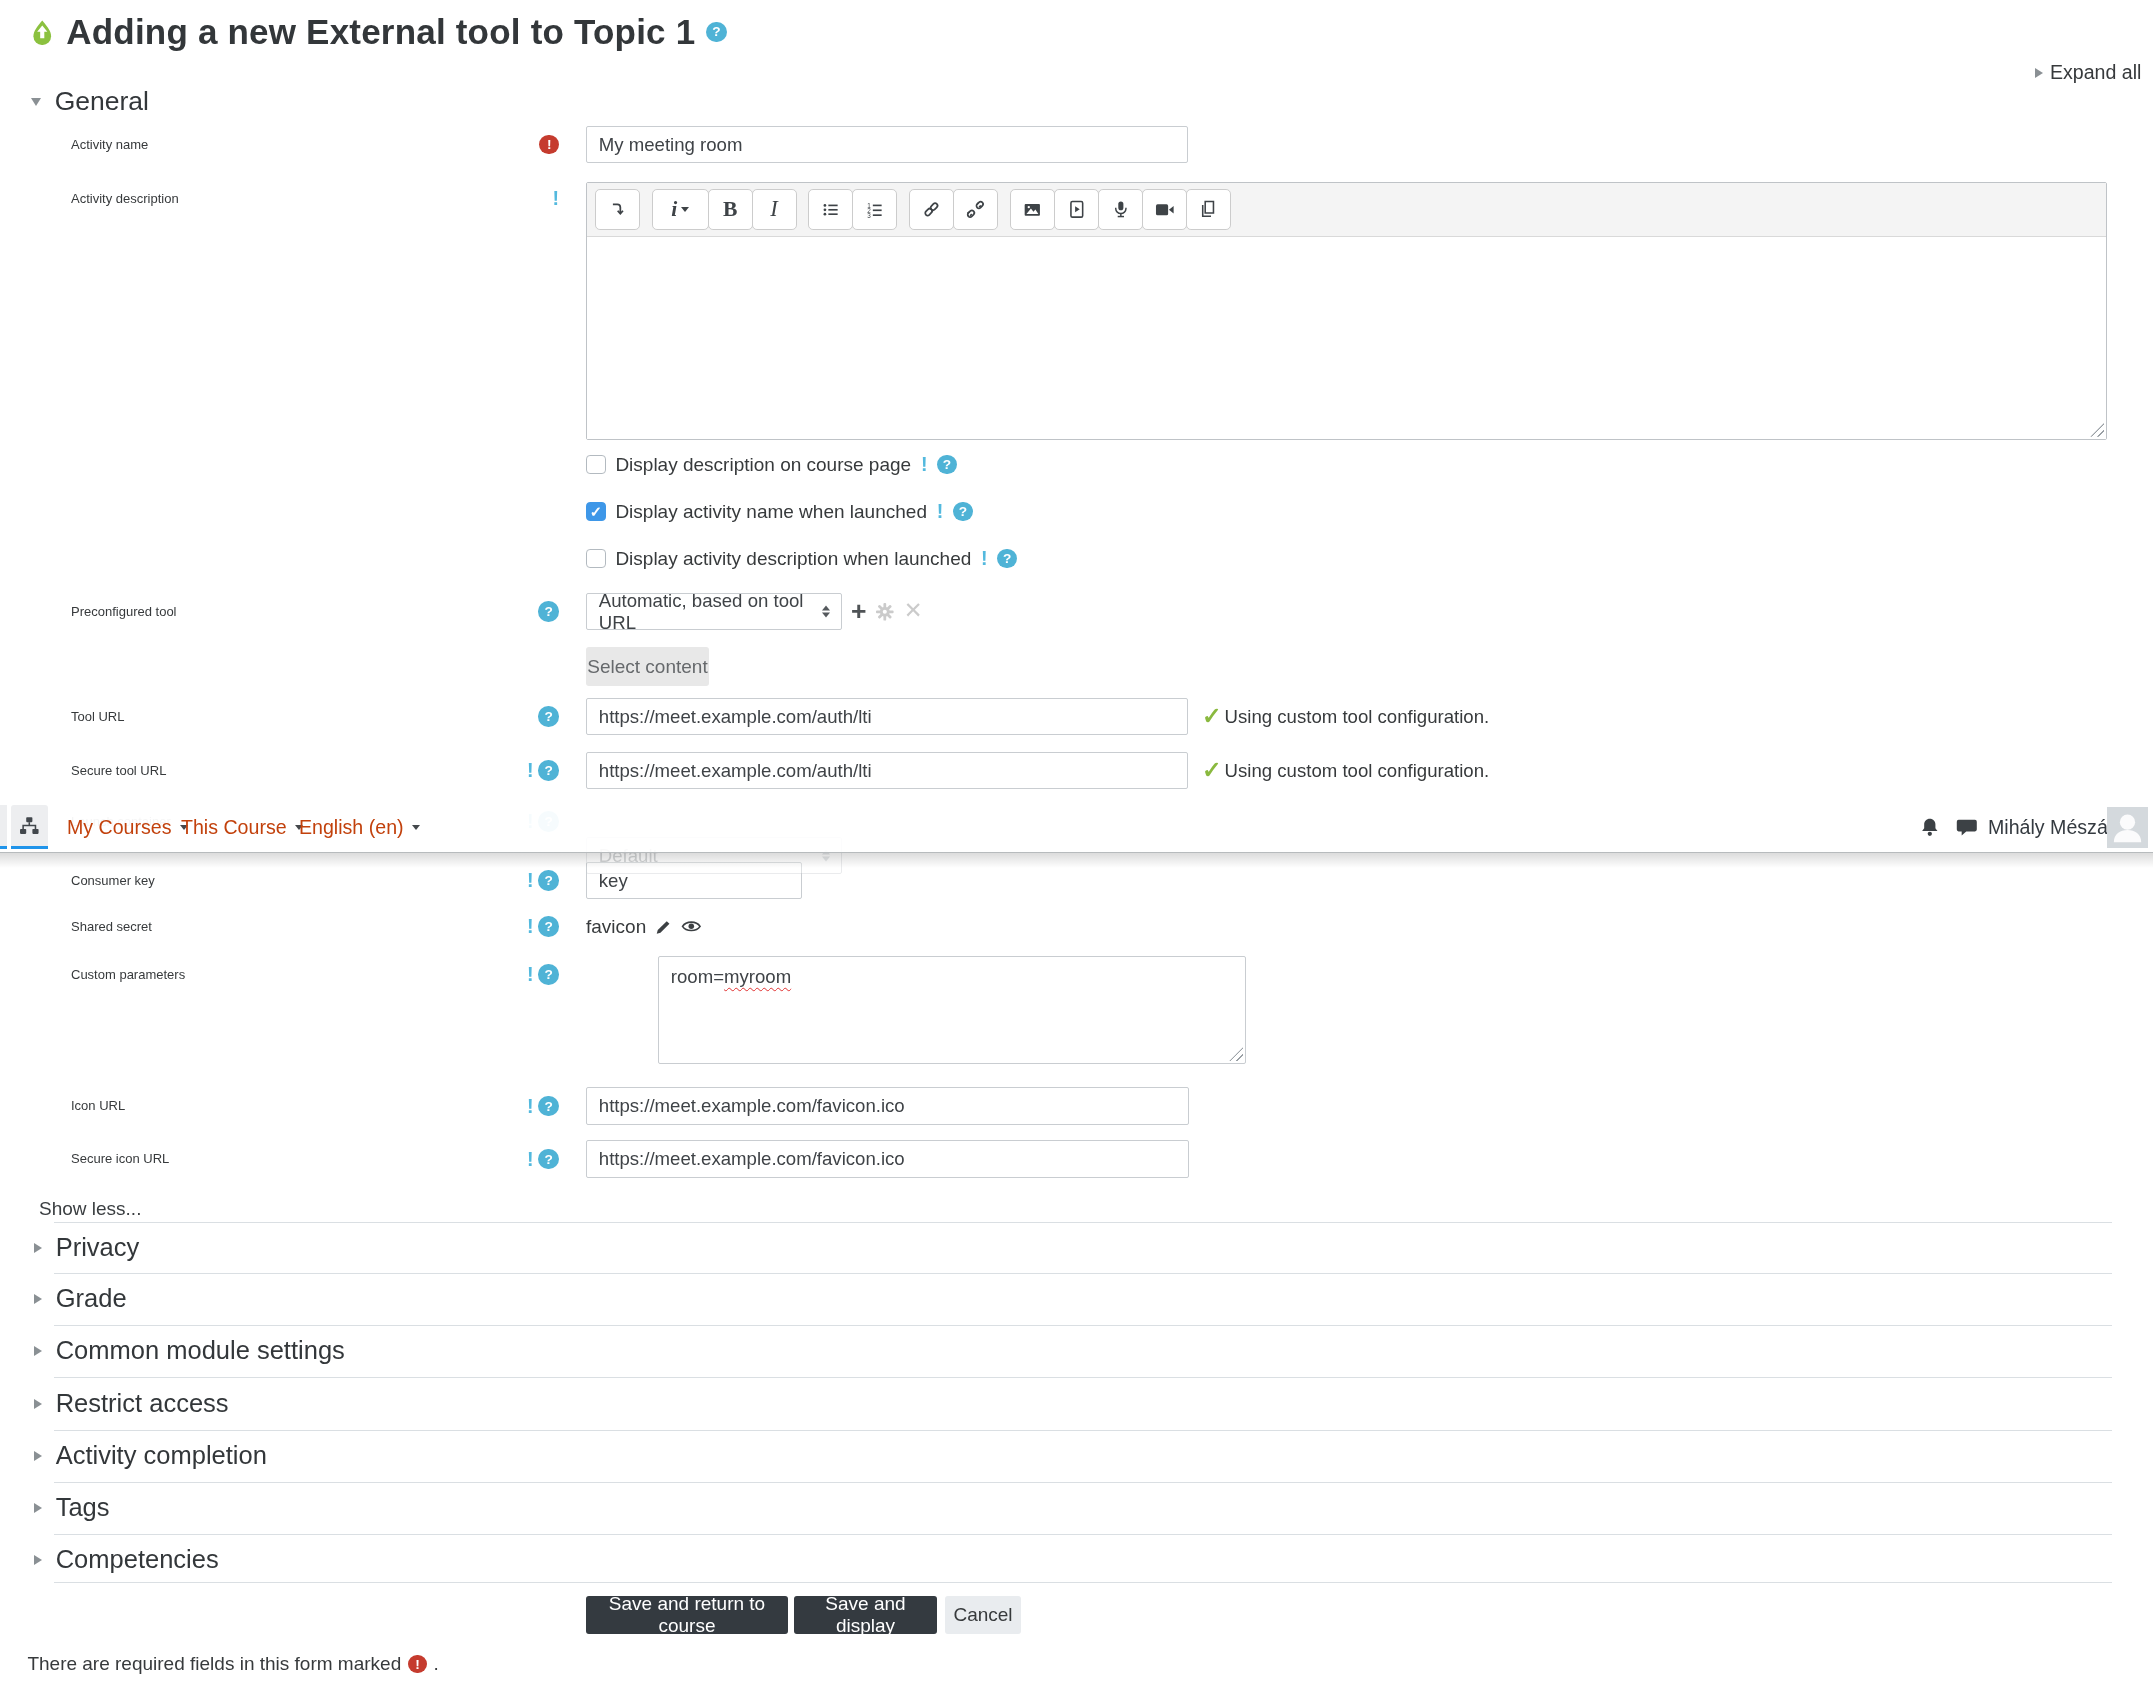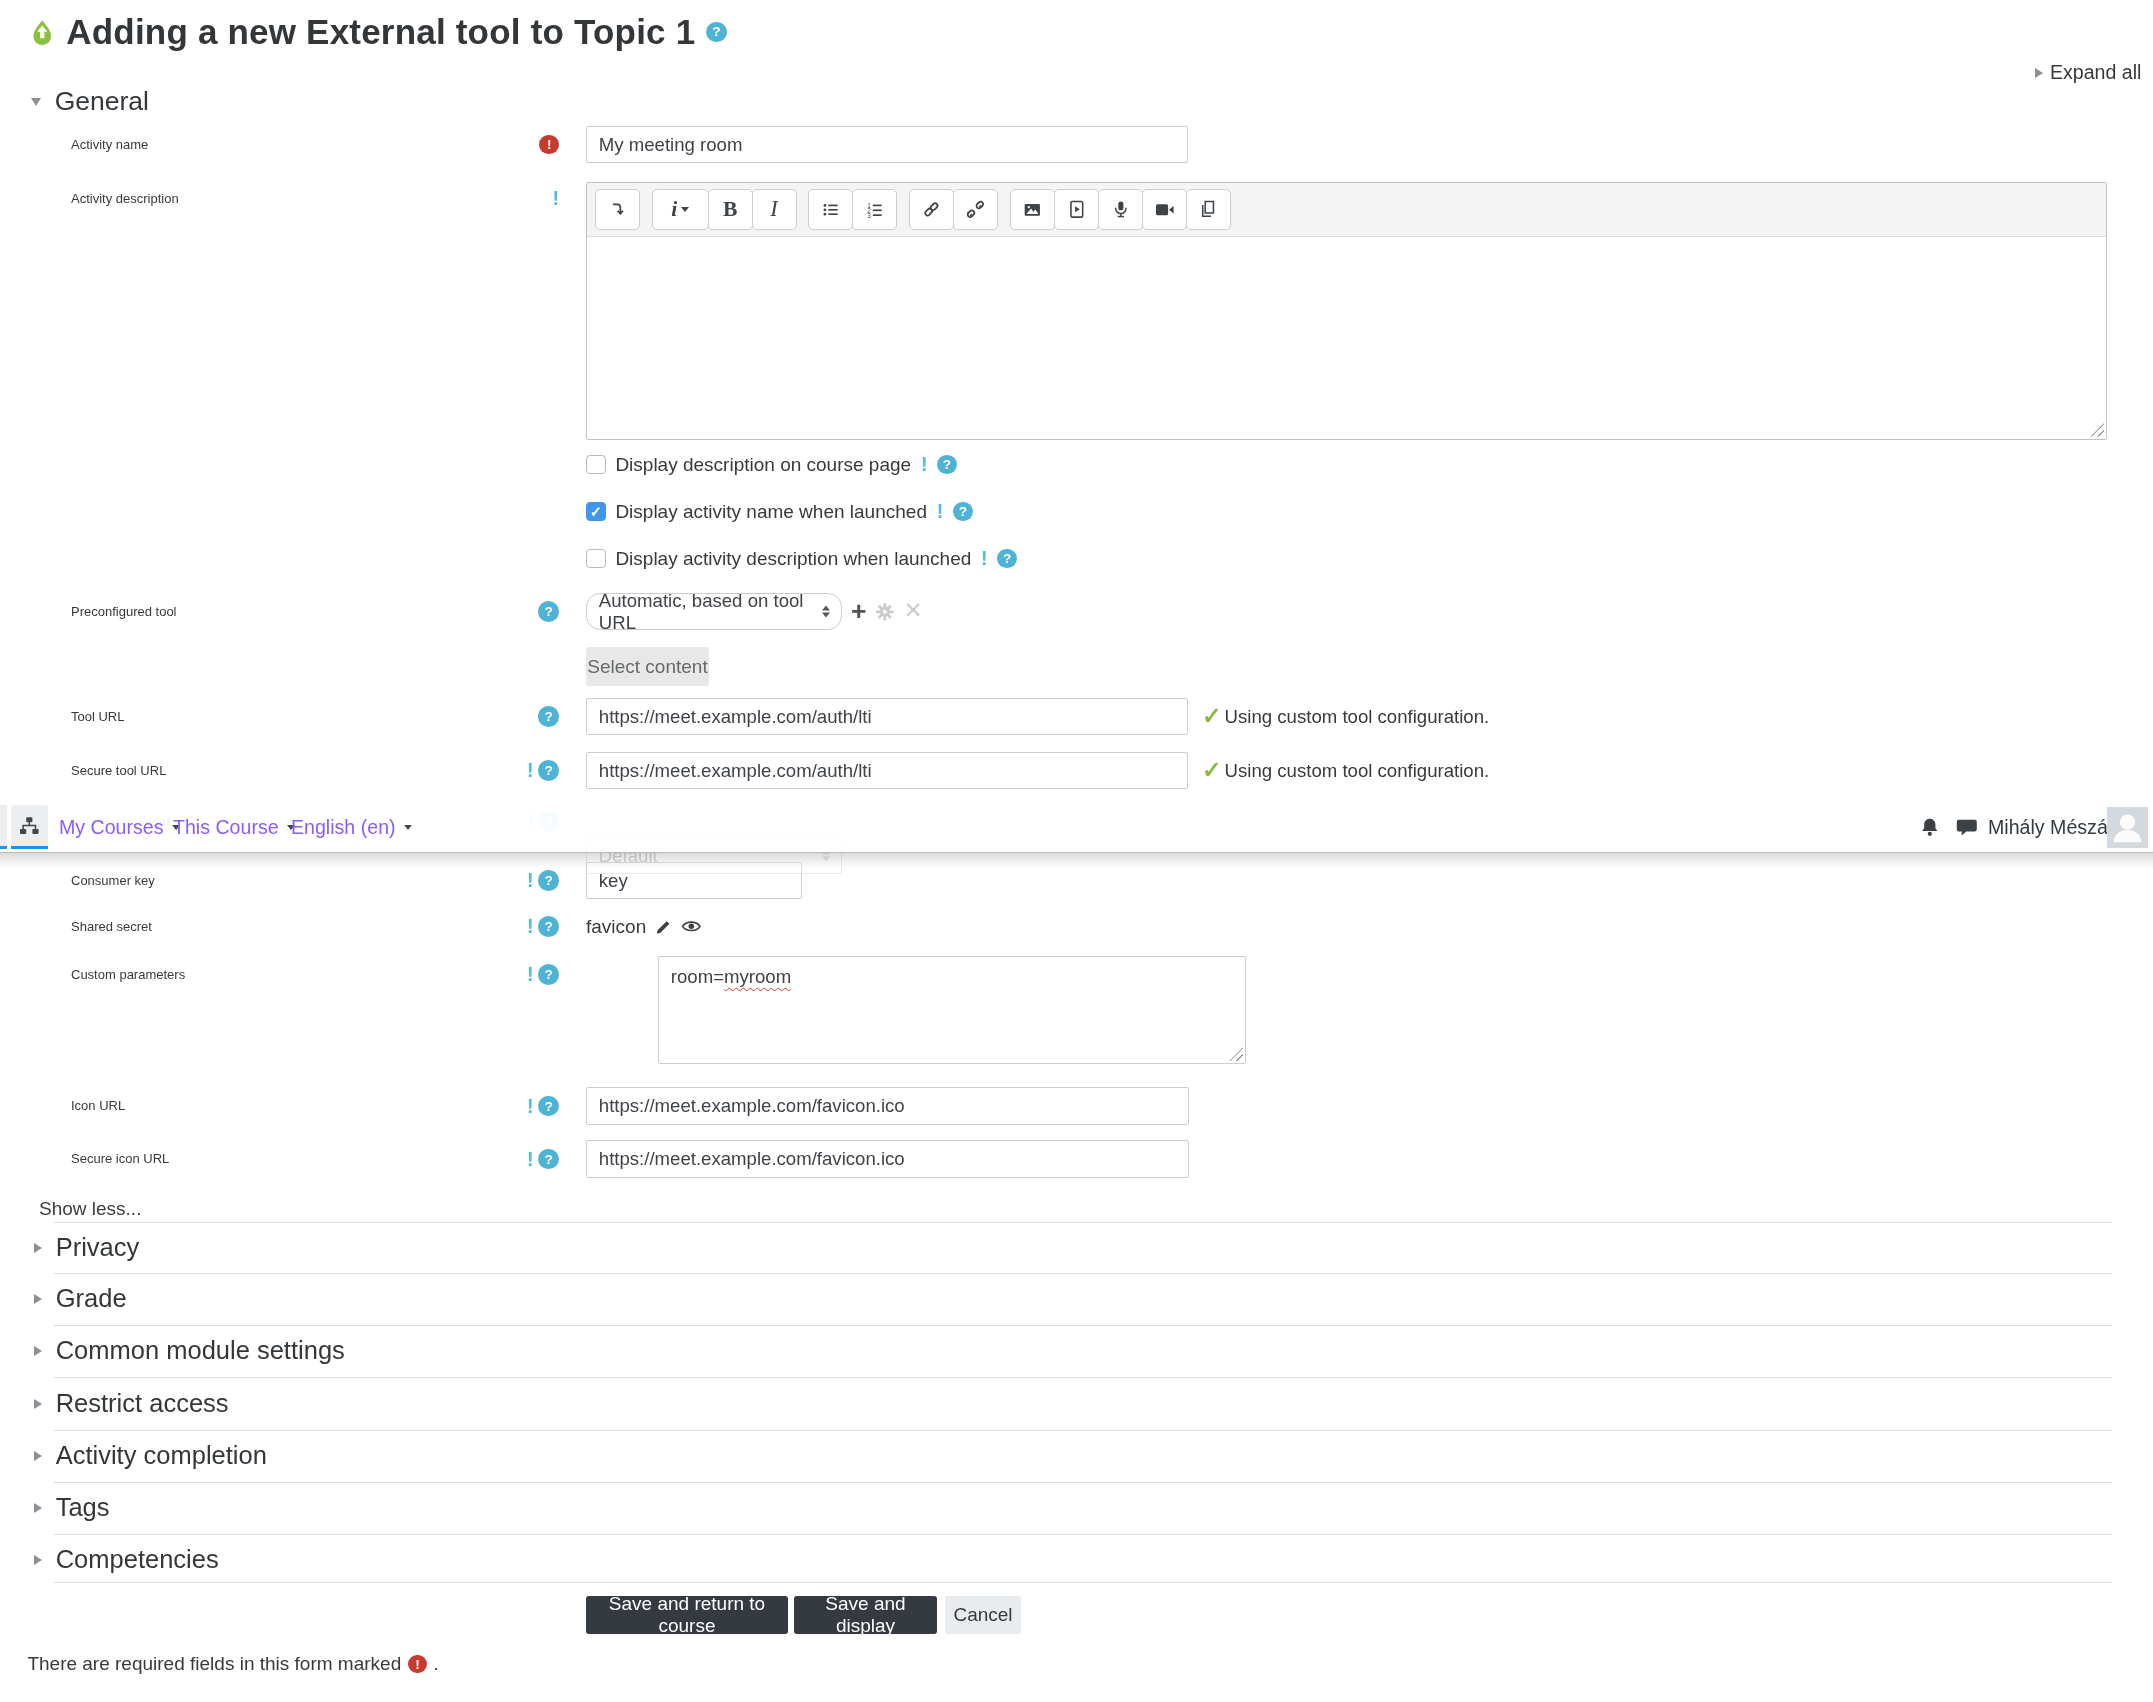--- a/index.html
+++ b/index.html
@@ -67,21 +67,21 @@
          border:none; cursor:pointer; font-family:"Liberation Sans",sans-serif; }
   .btn-dark { background:#343a40; color:#fff; }
   .btn-light { background:#e9ecef; color:#373a3c; }
   .btn-muted { background:#e8e8e8; color:#66696c; border-radius:2.9px; }
 
   
   .navbar { left:0; top:802px; width:2153px; height:51px; background:rgba(255,255,255,.86);
             border-bottom:1px solid #d6dadd; z-index:5; }
   .navbar::after { content:""; position:absolute; left:0; right:0; top:100%;
                    height:15.7px; background:linear-gradient(rgba(0,0,0,.15),rgba(0,0,0,0)); }
-  .nav-item { display:flex; align-items:center; gap:8.8px; height:51px; font-size:19.6px; color:#8b5cf6; cursor:pointer; }
+  .nav-item { display:flex; align-items:center; gap:8.8px; height:51px; font-size:19.6px; color:#c2410c; cursor:pointer;margin-left:8px; }
   .nav-caret { width:0; height:0; border-top:5.9px solid #44484c; border-left:4.9px solid transparent; border-right:4.9px solid transparent; }
   .nav-toggle { background:#edeef0; border-bottom:3.9px solid #2094ea; border-radius:2.9px 2.9px 0 0;
                 display:flex; align-items:center; justify-content:center; cursor:pointer; }
   .launch-row { opacity:.38; z-index:1; }
 
   .note-row { display:flex; align-items:center; gap:6.9px; font-size:19px; color:#373a3c; }
   .showless { font-size:19px; color:#3a3e41; cursor:pointer; }
   .misspell { text-decoration:underline; text-decoration-style:wavy; text-decoration-color:#e03131; text-decoration-thickness:1px; text-underline-offset:3.9px; }
   .secretline { display:flex; align-items:center; gap:8.8px; font-size:19px; color:#373a3c; }
   svg { display:block; }
@@ -255,21 +255,21 @@
     <span class="cbx"></span>
     <span class="cblabel">Display activity description when launched</span>
     <span class="adv-mark">!</span>
     <span class="help-dot" style="width:19.6px;height:19.6px;">?</span>
   </div>
 
   <div class="abs lbl" style="top:593px; line-height:37px;">Preconfigured tool</div>
   <div class="abs ics" style="top:593px; height:37px;">
     <span class="help-dot">?</span>
   </div>
-  <div class="abs sel" style="top:593px; left:586px; width:256px; height:37px;border-radius:14px;">
+  <div class="abs sel" style="top:593px; left:586px; width:256px; height:37px;">
     <span>Automatic, based on tool URL</span>
     <span class="caret-ud">
         <i class="u"></i>
         <i class="d"></i>
       </span>
   </div>
   <div class="abs" style="top:593px; left:851px; height:37px; display:flex; align-items:center; gap:8.8px;">
     <span style="font-size:26.5px; color:#4f5356; font-weight:600; line-height:1;">+</span>
     <span>
       <svg width="19.6" height="19.6" viewBox="0 0 20 20">

